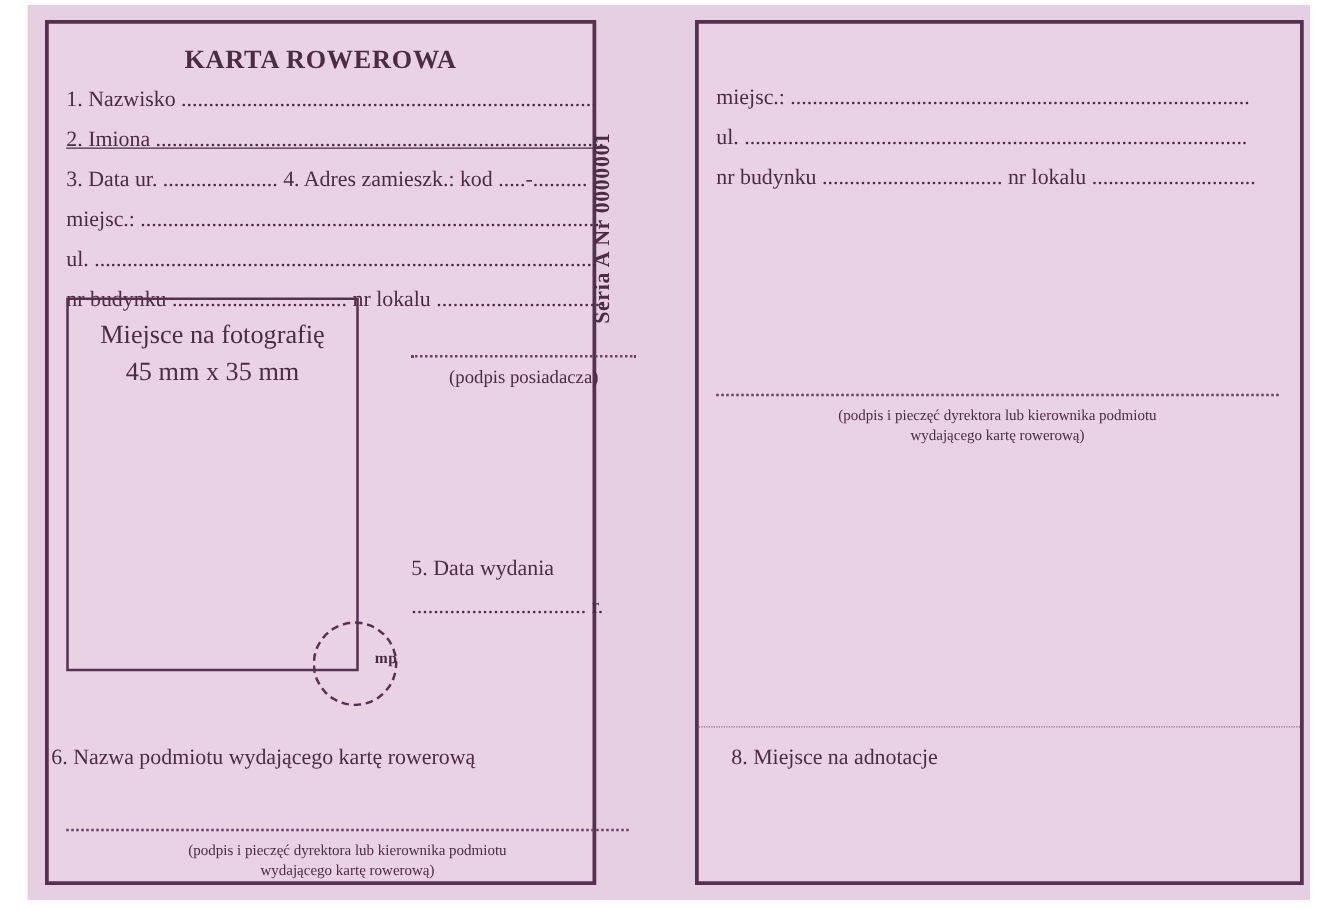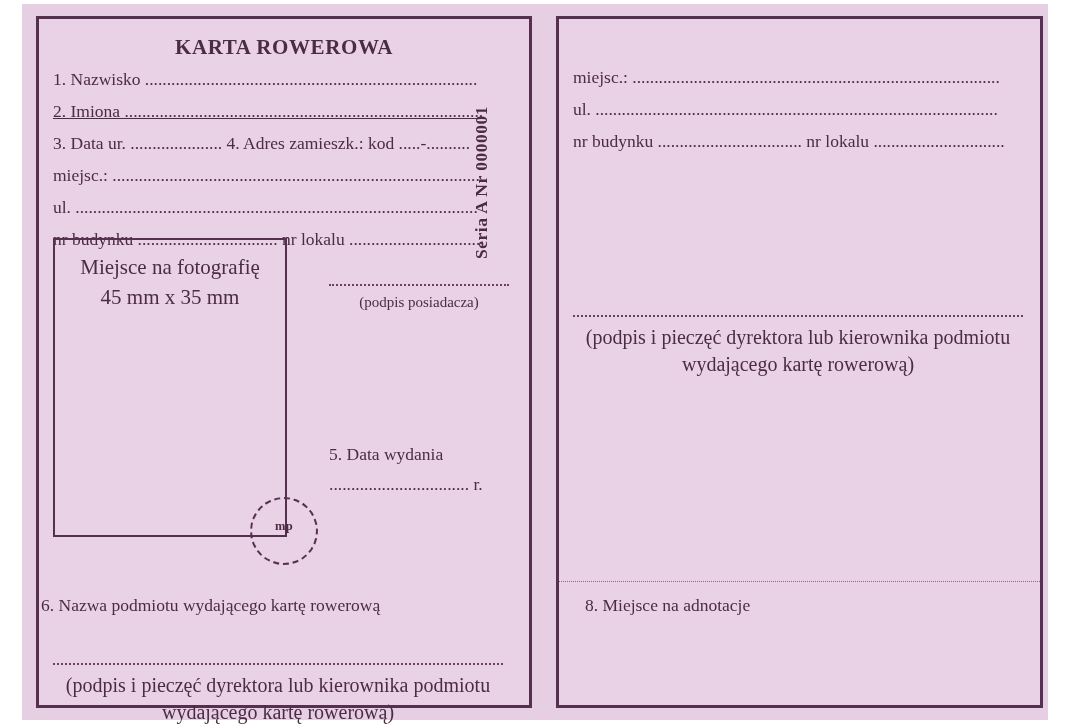--- a/index.html
+++ b/index.html
@@ -33,21 +33,21 @@
   
   .panel {
     position: absolute;
     background: #e9d2e6;
     border: 3px solid #55304f;
     box-sizing: border-box;
   }
   #panel-front {
     left: 36px;
     top: 16px;
-    width: 496px;
+    width: 441px;
     height: 692px;
   }
   #panel-back {
     left: 556px;
     top: 16px;
     width: 487px;
     height: 692px;
   }
 
   .panel-inner {
@@ -122,21 +122,21 @@
     height: 68px;
     border: 2px dashed #55304f;
     border-radius: 50%;
     box-sizing: border-box;
   }
   #seal-label {
     position: absolute;
     left: 211px;
     top: 500px;
     width: 68px;
-    text-align: center;
+    text-align: right;
     font-size: 12.5px;
     font-weight: bold;
     letter-spacing: 0.4px;
   }
 
   
   #serial-number {
     position: absolute;
     left: 432px;
     top: 240px;
@@ -146,21 +146,21 @@
     letter-spacing: 0.5px;
     white-space: nowrap;
     transform: rotate(-90deg);
     transform-origin: 0 0;
     text-align: left;
   }
 
   
   .caption-block {
     position: absolute;
-    font-size: 20px;
+    font-size: 12px;
     line-height: 1.35;
     text-align: center;
   }
 </style>
 </head>
 <body>
 
 <div id="card-document">
 
   <div class="paper-field" style="left:22px; top:4px; width:1026px; height:716px;"></div>

